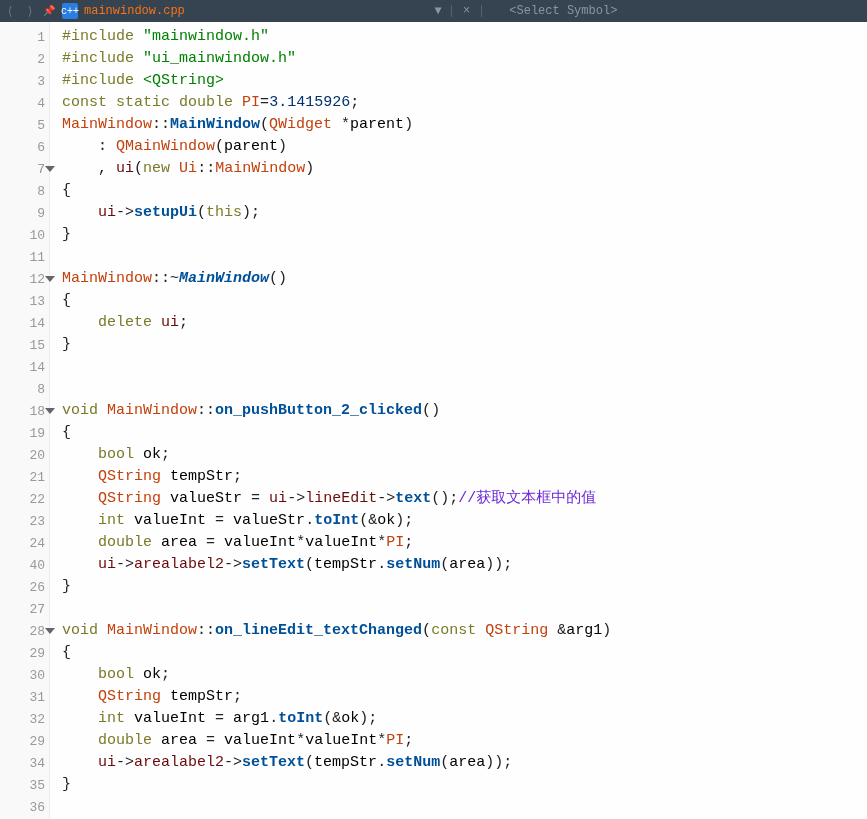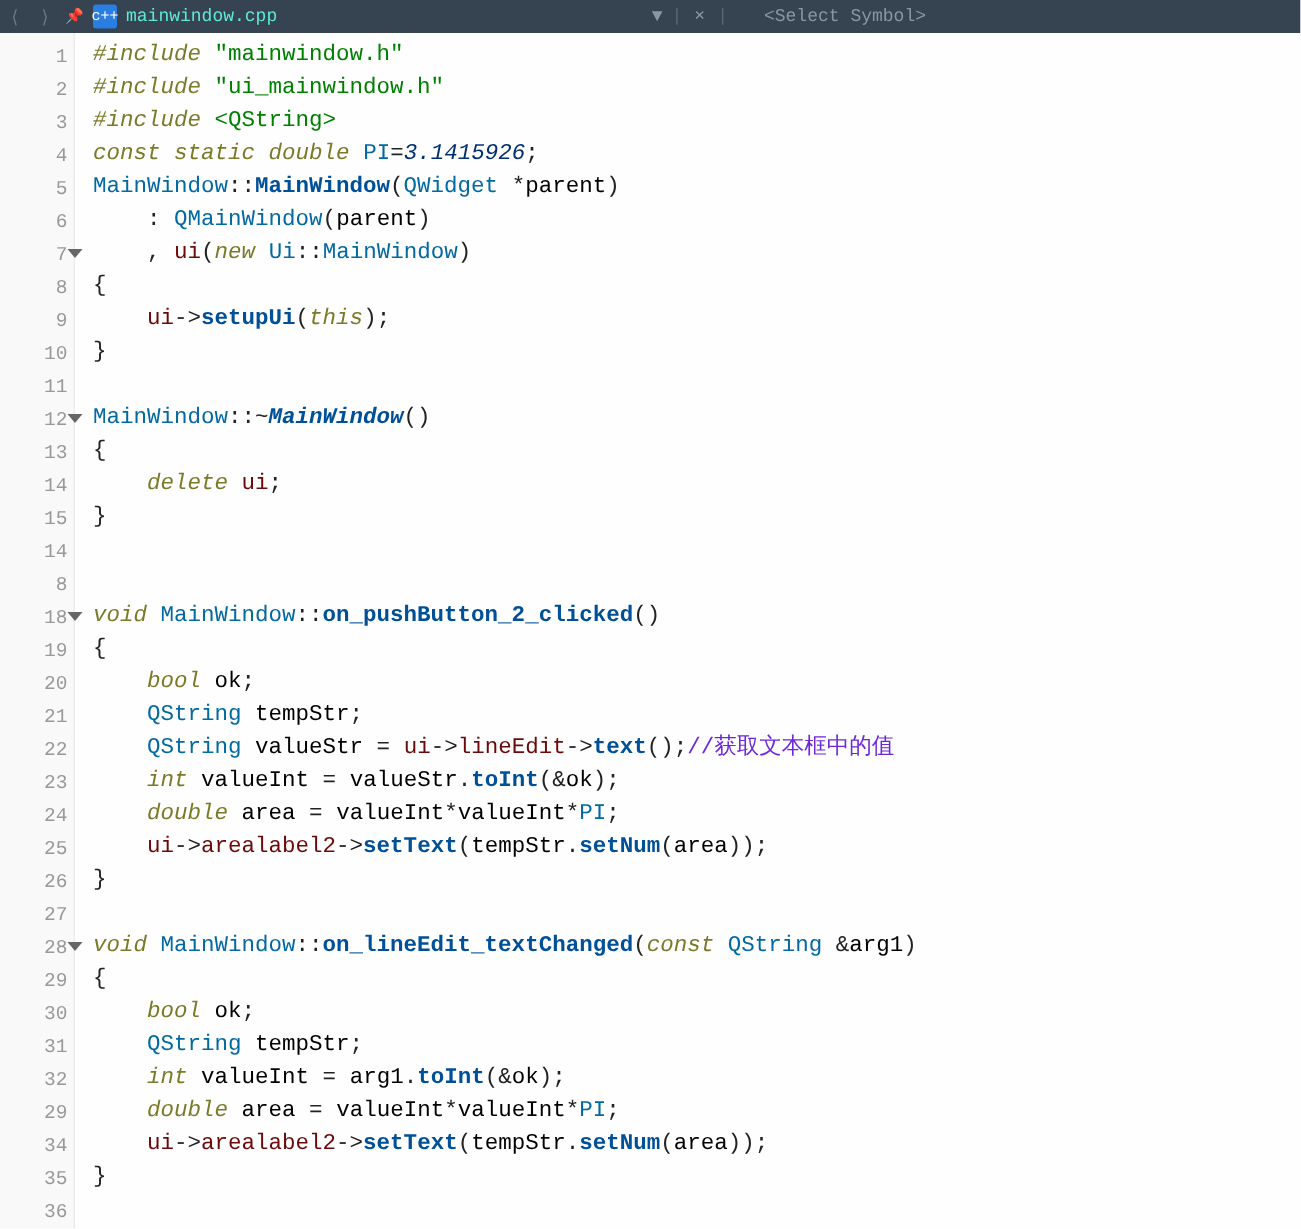--- a/index.html
+++ b/index.html
@@ -1,38 +1,38 @@
 <!DOCTYPE html>
 <html><head>
 <meta charset="utf-8">
 <style>
 * { margin:0; padding:0; box-sizing:border-box; }
 body { width:867px; height:819px; font-family:Consolas,'Courier New',monospace; font-size:15px; background:#fefefe; overflow:hidden; }
 .tb { background:#364451; height:22px; display:flex; align-items:center; font-size:12px; color:#b8c4cf; }
 .tb-btn { width:20px; text-align:center; color:#6a7680; }
 .tb-ico { width:16px; height:16px; background:#2a7de1; display:inline-flex; align-items:center; justify-content:center; color:#fff; font-size:10px; margin-left:2px; border-radius:2px; }
-.tb-name { margin-left:6px; color:#5eead4; }
+.tb-name { margin-left:6px; color:#f97316; }
 .tb-sp { flex:1; }
 .tb-dd { color:#8a96a0; margin-right:6px; }
 .tb-x { margin:0 8px; color:#8a96a0; }
 .tb-div { color:#5a666f; }
 .tb-sym { margin-left:24px; color:#8a96a0; }
 .ed { display:flex; height:797px; }
 .gut { width:50px; background:#f9f9f9; border-right:1px solid #ececec; text-align:right; padding-top:4px; }
 .gut-row { height:22px; display:flex; align-items:center; justify-content:flex-end; color:#999; font-size:13px; padding-right:4px; position:relative; }
 .fold { position:absolute; right:-6px; width:0; height:0; border-left:5px solid transparent; border-right:5px solid transparent; border-top:6px solid #666; }
 .code { flex:1; padding:4px 0 0 12px; white-space:pre; line-height:22px; }
 .ln { height:22px; }
-.k { color:#7a7a28;font-style:italic; }
+.k { color:#7a7a28; }
 .s { color:#008000; }
-.t { color:#0369a1; }
+.t { color:#c2410c; }
 .fn { color:#005098; font-weight:bold; }
 .fni { color:#005098; font-weight:bold; font-style:italic; }
 .m { color:#6b0a0a; }
-.n { color:#003070;font-style:italic; }
+.n { color:#003070; }
 .c { color:#6d28d9; }
 .op { color:#222; }
 </style>
 </head>
 <body>
 
 <div class="tb">
   <span class="tb-btn">⟨</span>
   <span class="tb-btn">⟩</span>
   <span class="tb-btn" style="font-size:10px">📌</span>
@@ -66,21 +66,21 @@
       <div class="gut-row">15</div>
       <div class="gut-row">14</div>
       <div class="gut-row">8</div>
       <div class="gut-row">18<span class="fold"></span></div>
       <div class="gut-row">19</div>
       <div class="gut-row">20</div>
       <div class="gut-row">21</div>
       <div class="gut-row">22</div>
       <div class="gut-row">23</div>
       <div class="gut-row">24</div>
-      <div class="gut-row">25</div>
+      <div class="gut-row">40</div>
       <div class="gut-row">26</div>
       <div class="gut-row">27</div>
       <div class="gut-row">28<span class="fold"></span></div>
       <div class="gut-row">29</div>
       <div class="gut-row">30</div>
       <div class="gut-row">31</div>
       <div class="gut-row">32</div>
       <div class="gut-row">29</div>
       <div class="gut-row">34</div>
       <div class="gut-row">35</div>

